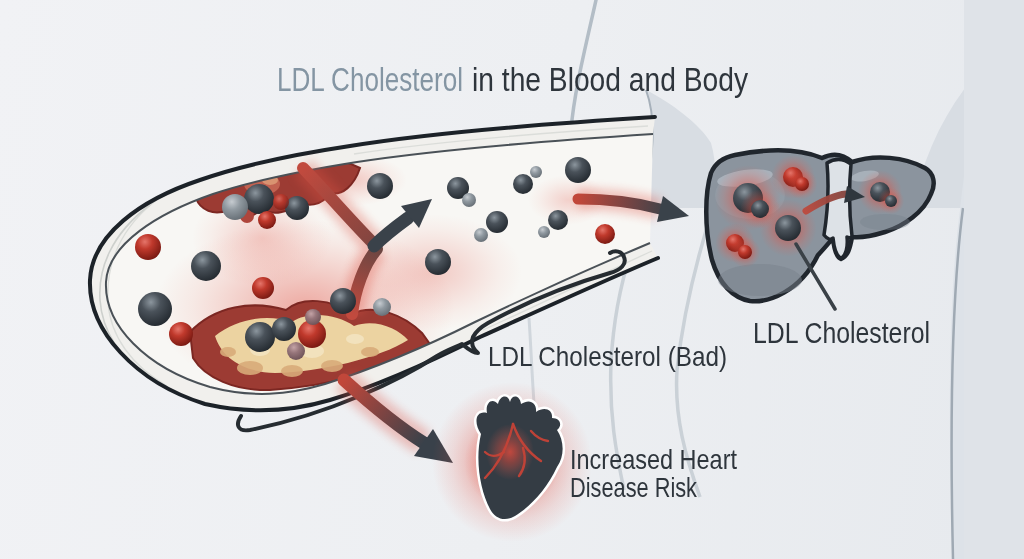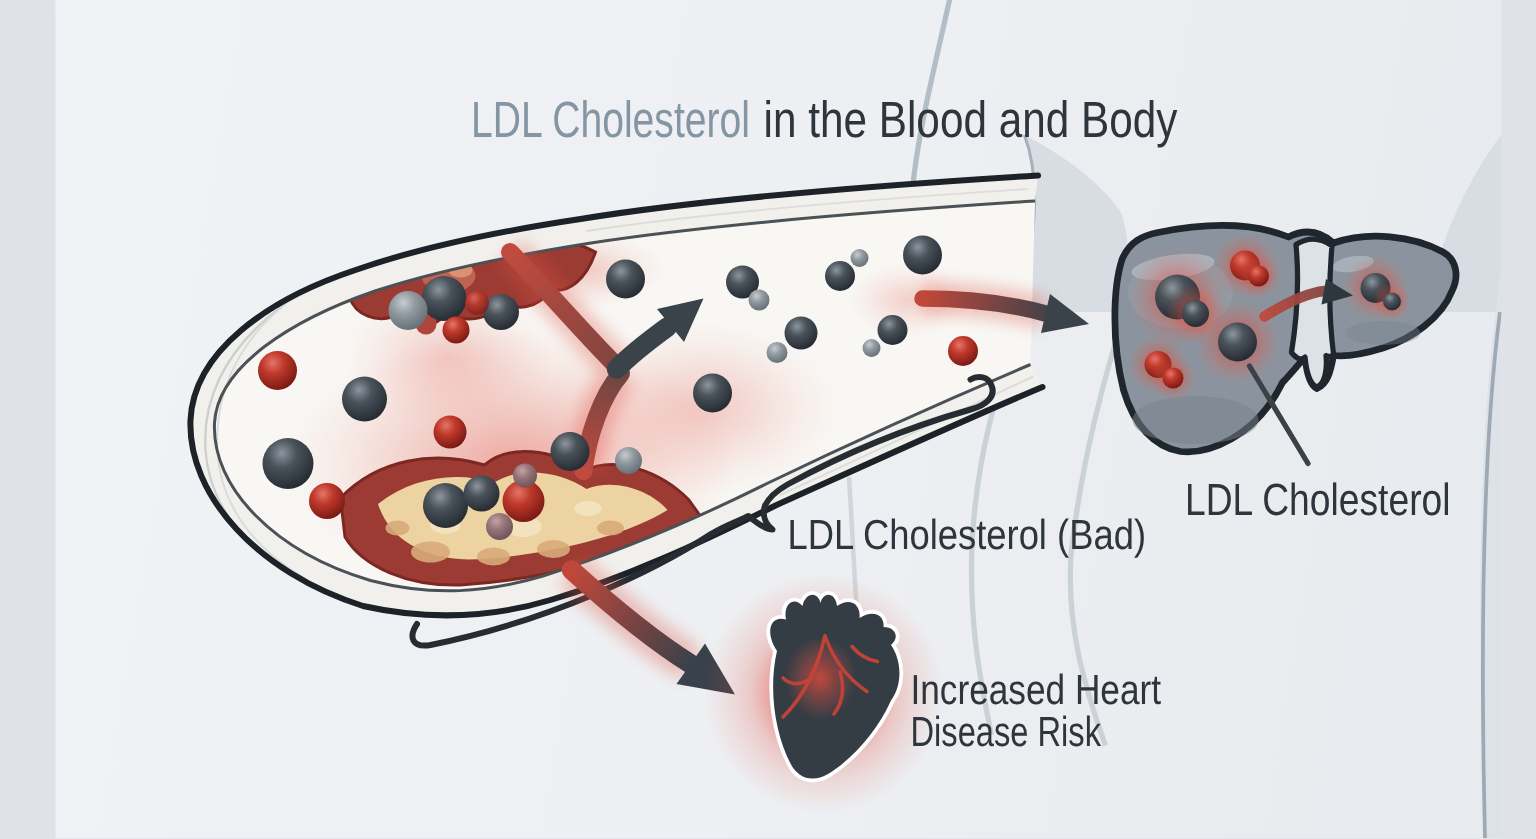--- a/index.html
+++ b/index.html
@@ -1,20 +1,19 @@
 <!DOCTYPE html>
 <html><head>
 <meta charset="utf-8">
 <style>
   html,body{margin:0;padding:0;background:#dfe3e8;}
   .stage{
     position:relative;width:964px;height:559px;overflow:hidden;
     font-family:"Liberation Sans", sans-serif;
     background:linear-gradient(100deg,#f1f2f5 0%,#edeff2 55%,#e7eaee 100%);
-    margin-left:37px;
   }
   .stage svg{position:absolute;left:0;top:0;}
   text{font-family:"Liberation Sans", sans-serif;}
 </style>
 </head>
 <body>
 
 <div class="stage">
 <svg width="1024" height="559" viewBox="0 0 1024 559" xmlns="http://www.w3.org/2000/svg">
   <defs>

